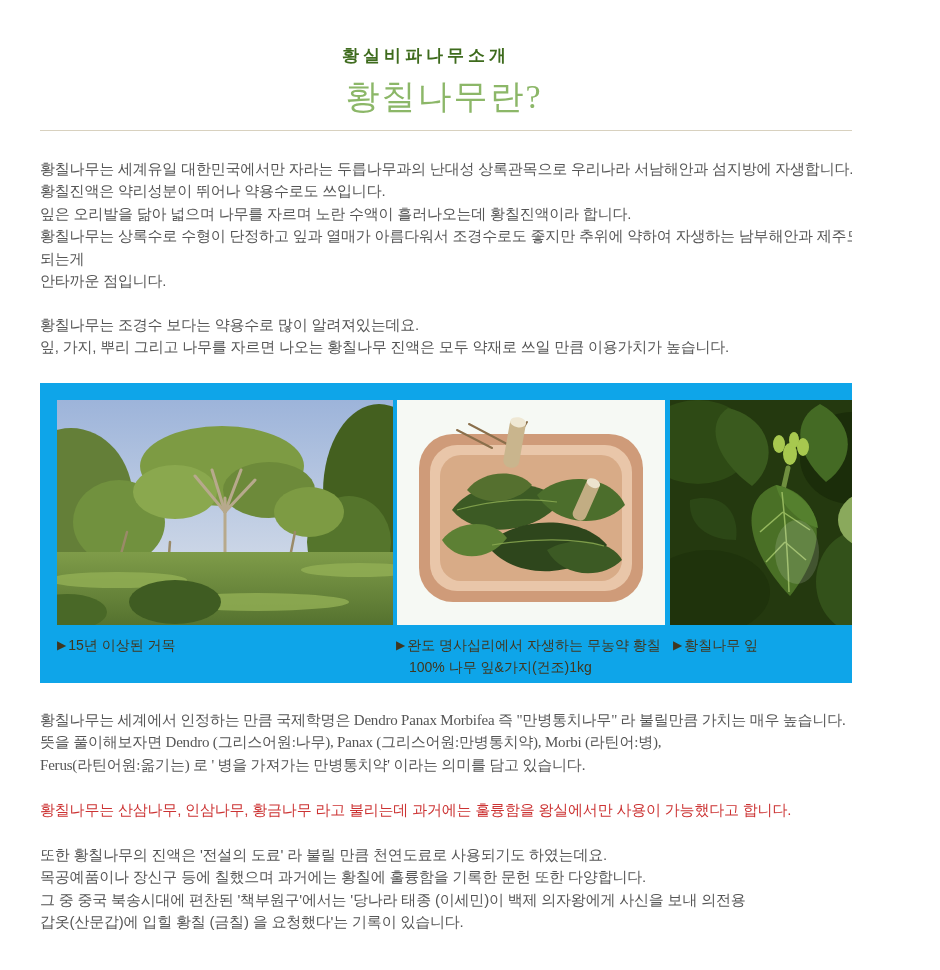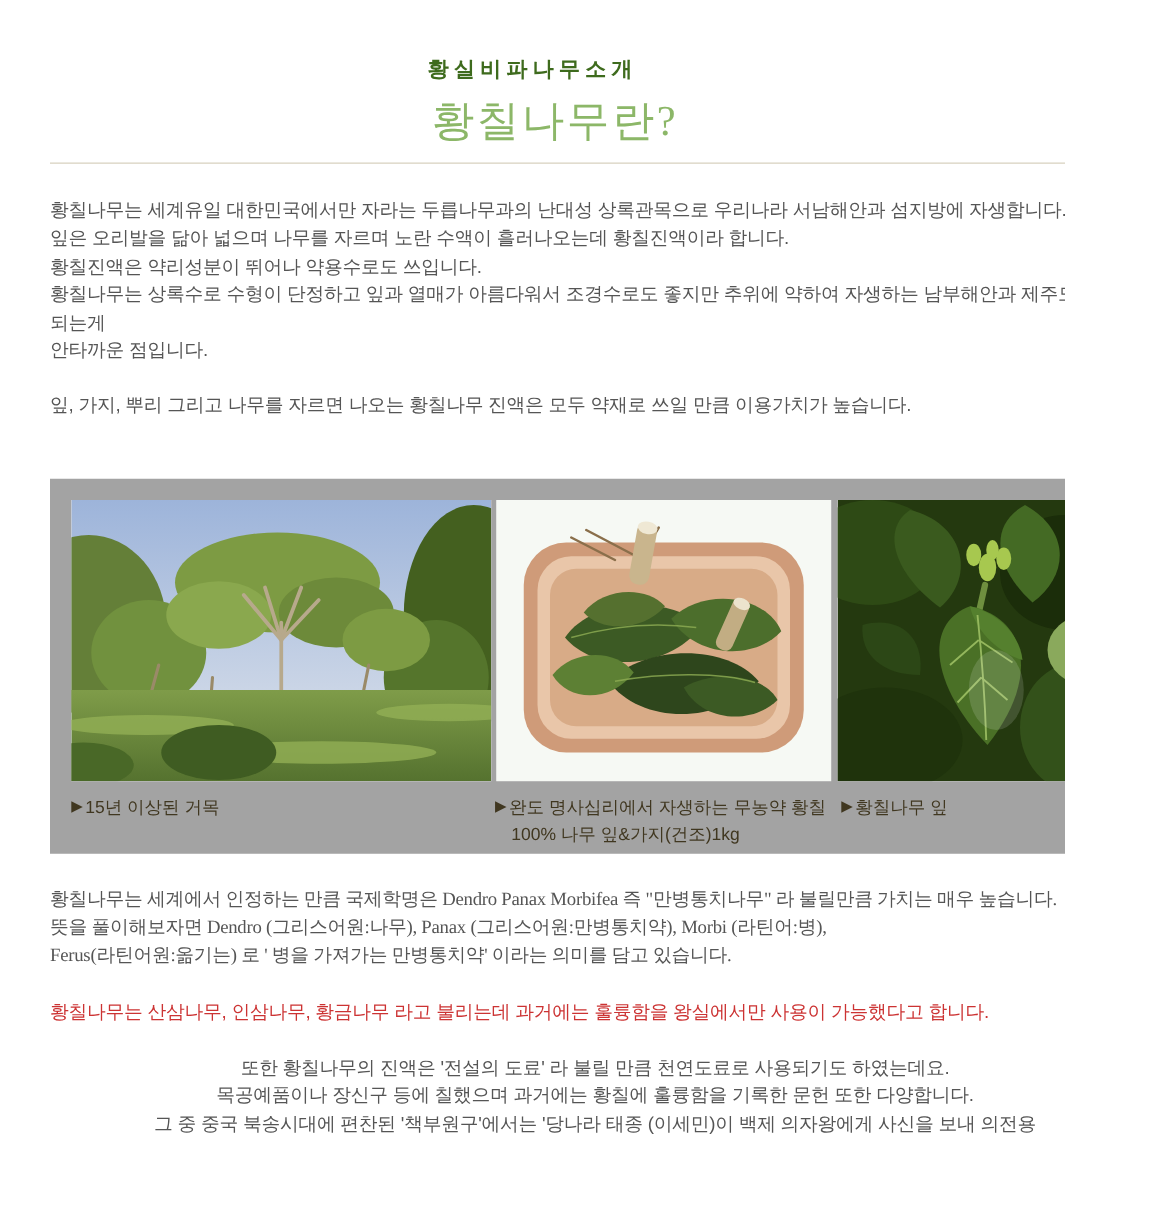--- a/index.html
+++ b/index.html
@@ -26,25 +26,25 @@
   }
 
   .para {
     position:absolute; left:40px; width:872px;
     font-size:15px; line-height:22.4px; color:#555555; letter-spacing:-0.2px;
   }
   .p-intro   { top:158px; }
   .p-usage   { top:314px; }
   .p-sci     { top:709px;font-family:Liberation Serif, serif; }
   .p-royal   { top:799px; color:#cc3333; }
-  .p-history { top:844px;text-align:center; }
+  .p-history { top:844px; }
 
   .panel {
     position:absolute; top:383px; left:40px; width:860px; height:300px;
-    background:#a3a3a3;
+    background:#0ea5e9;
     text-decoration:underline;
   }
   .photo { position:absolute; top:17px; height:225px; overflow:hidden; background:#e9e9e9; }
   .photo svg { display:block; width:100%; height:100%; }
   .photo-1 { left:17px;  width:336px; }
   .photo-2 { left:357px; width:268px; }
   .photo-3 { left:630px; width:213px; }
 
   .caption {
     position:absolute; top:252px; font-size:14px; line-height:21px;
@@ -60,27 +60,28 @@
 <body>
 
 <div class="page">
 
   <div class="subtitle">황실비파나무소개</div>
   <h1 class="title">황칠나무란?</h1>
   <hr class="divider">
 
   <div class="para p-intro">
     <div>황칠나무는 세계유일 대한민국에서만 자라는 두릅나무과의 난대성 상록관목으로 우리나라 서남해안과 섬지방에 자생합니다.</div>
+    <div>황칠진액은 약리성분이 뛰어나 약용수로도 쓰입니다.</div>
     <div>잎은 오리발을 닮아 넓으며 나무를 자르며 노란 수액이 흘러나오는데 황칠진액이라 합니다.</div>
-    <div>황칠진액은 약리성분이 뛰어나 약용수로도 쓰입니다.</div>
     <div>황칠나무는 상록수로 수형이 단정하고 잎과 열매가 아름다워서 조경수로도 좋지만 추위에 약하여 자생하는 남부해안과 제주도로 한정되는게</div>
     <div>안타까운 점입니다.</div>
   </div>
 
   <div class="para p-usage">
+    <div>황칠나무는 조경수 보다는 약용수로 많이 알려져있는데요.</div>
     <div>잎, 가지, 뿌리 그리고 나무를 자르면 나오는 황칠나무 진액은 모두 약재로 쓰일 만큼 이용가치가 높습니다.</div>
   </div>
 
   <section class="panel">
 
     <figure class="photo photo-1">
       <svg viewBox="0 0 336 225" preserveAspectRatio="none">
         <defs>
           <linearGradient id="g-sky" x1="0" y1="0" x2="0" y2="1">
             <stop offset="0" stop-color="#9db4da"></stop>
@@ -208,15 +209,16 @@
     <div>뜻을 풀이해보자면 Dendro (그리스어원:나무), Panax (그리스어원:만병통치약), Morbi (라틴어:병),</div>
     <div>Ferus(라틴어원:옮기는) 로 ' 병을 가져가는 만병통치약' 이라는 의미를 담고 있습니다.</div>
   </div>
 
   <div class="para p-royal">황칠나무는 산삼나무, 인삼나무, 황금나무 라고 불리는데 과거에는 훌륭함을 왕실에서만 사용이 가능했다고 합니다.</div>
 
   <div class="para p-history">
     <div>또한 황칠나무의 진액은 '전설의 도료' 라 불릴 만큼 천연도료로 사용되기도 하였는데요.</div>
     <div>목공예품이나 장신구 등에 칠했으며 과거에는 황칠에 훌륭함을 기록한 문헌 또한 다양합니다.</div>
     <div>그 중 중국 북송시대에 편찬된 '책부원구'에서는 '당나라 태종 (이세민)이 백제 의자왕에게 사신을 보내 의전용</div>
+    <div>갑옷(산문갑)에 입힐 황칠 (금칠) 을 요청했다'는 기록이 있습니다.</div>
   </div>
 
 </div>
 
 </body></html>

